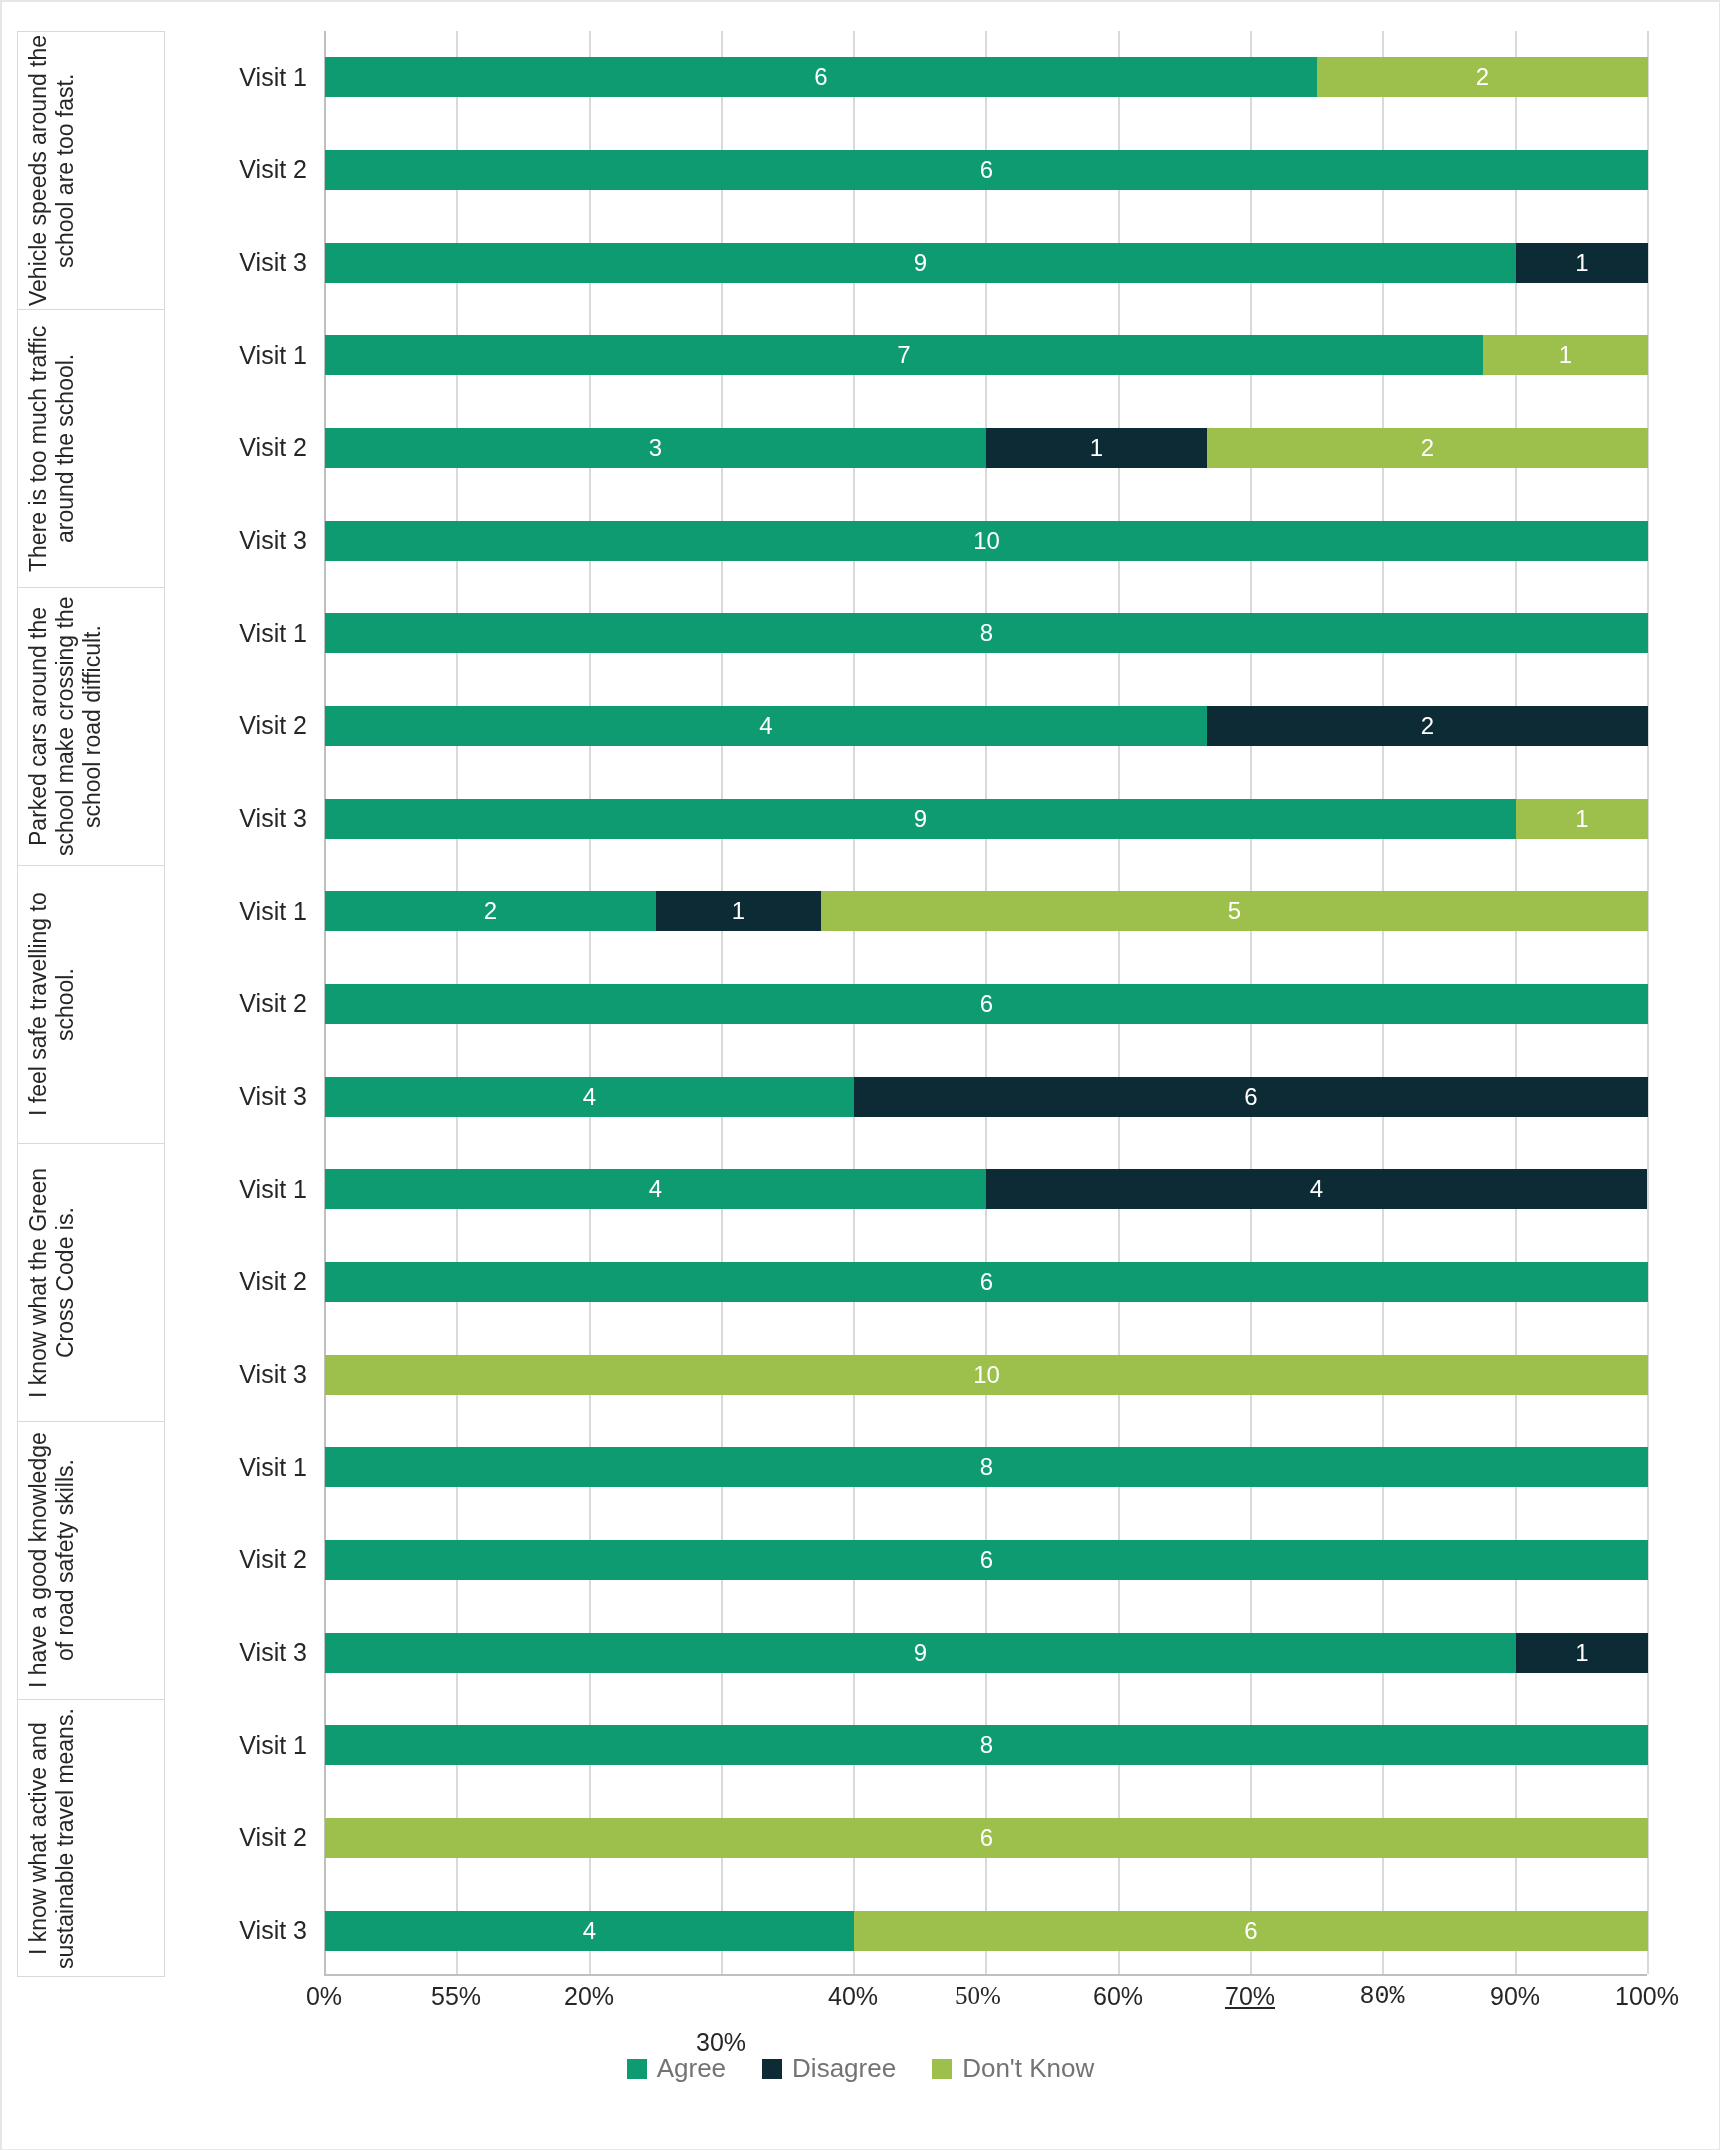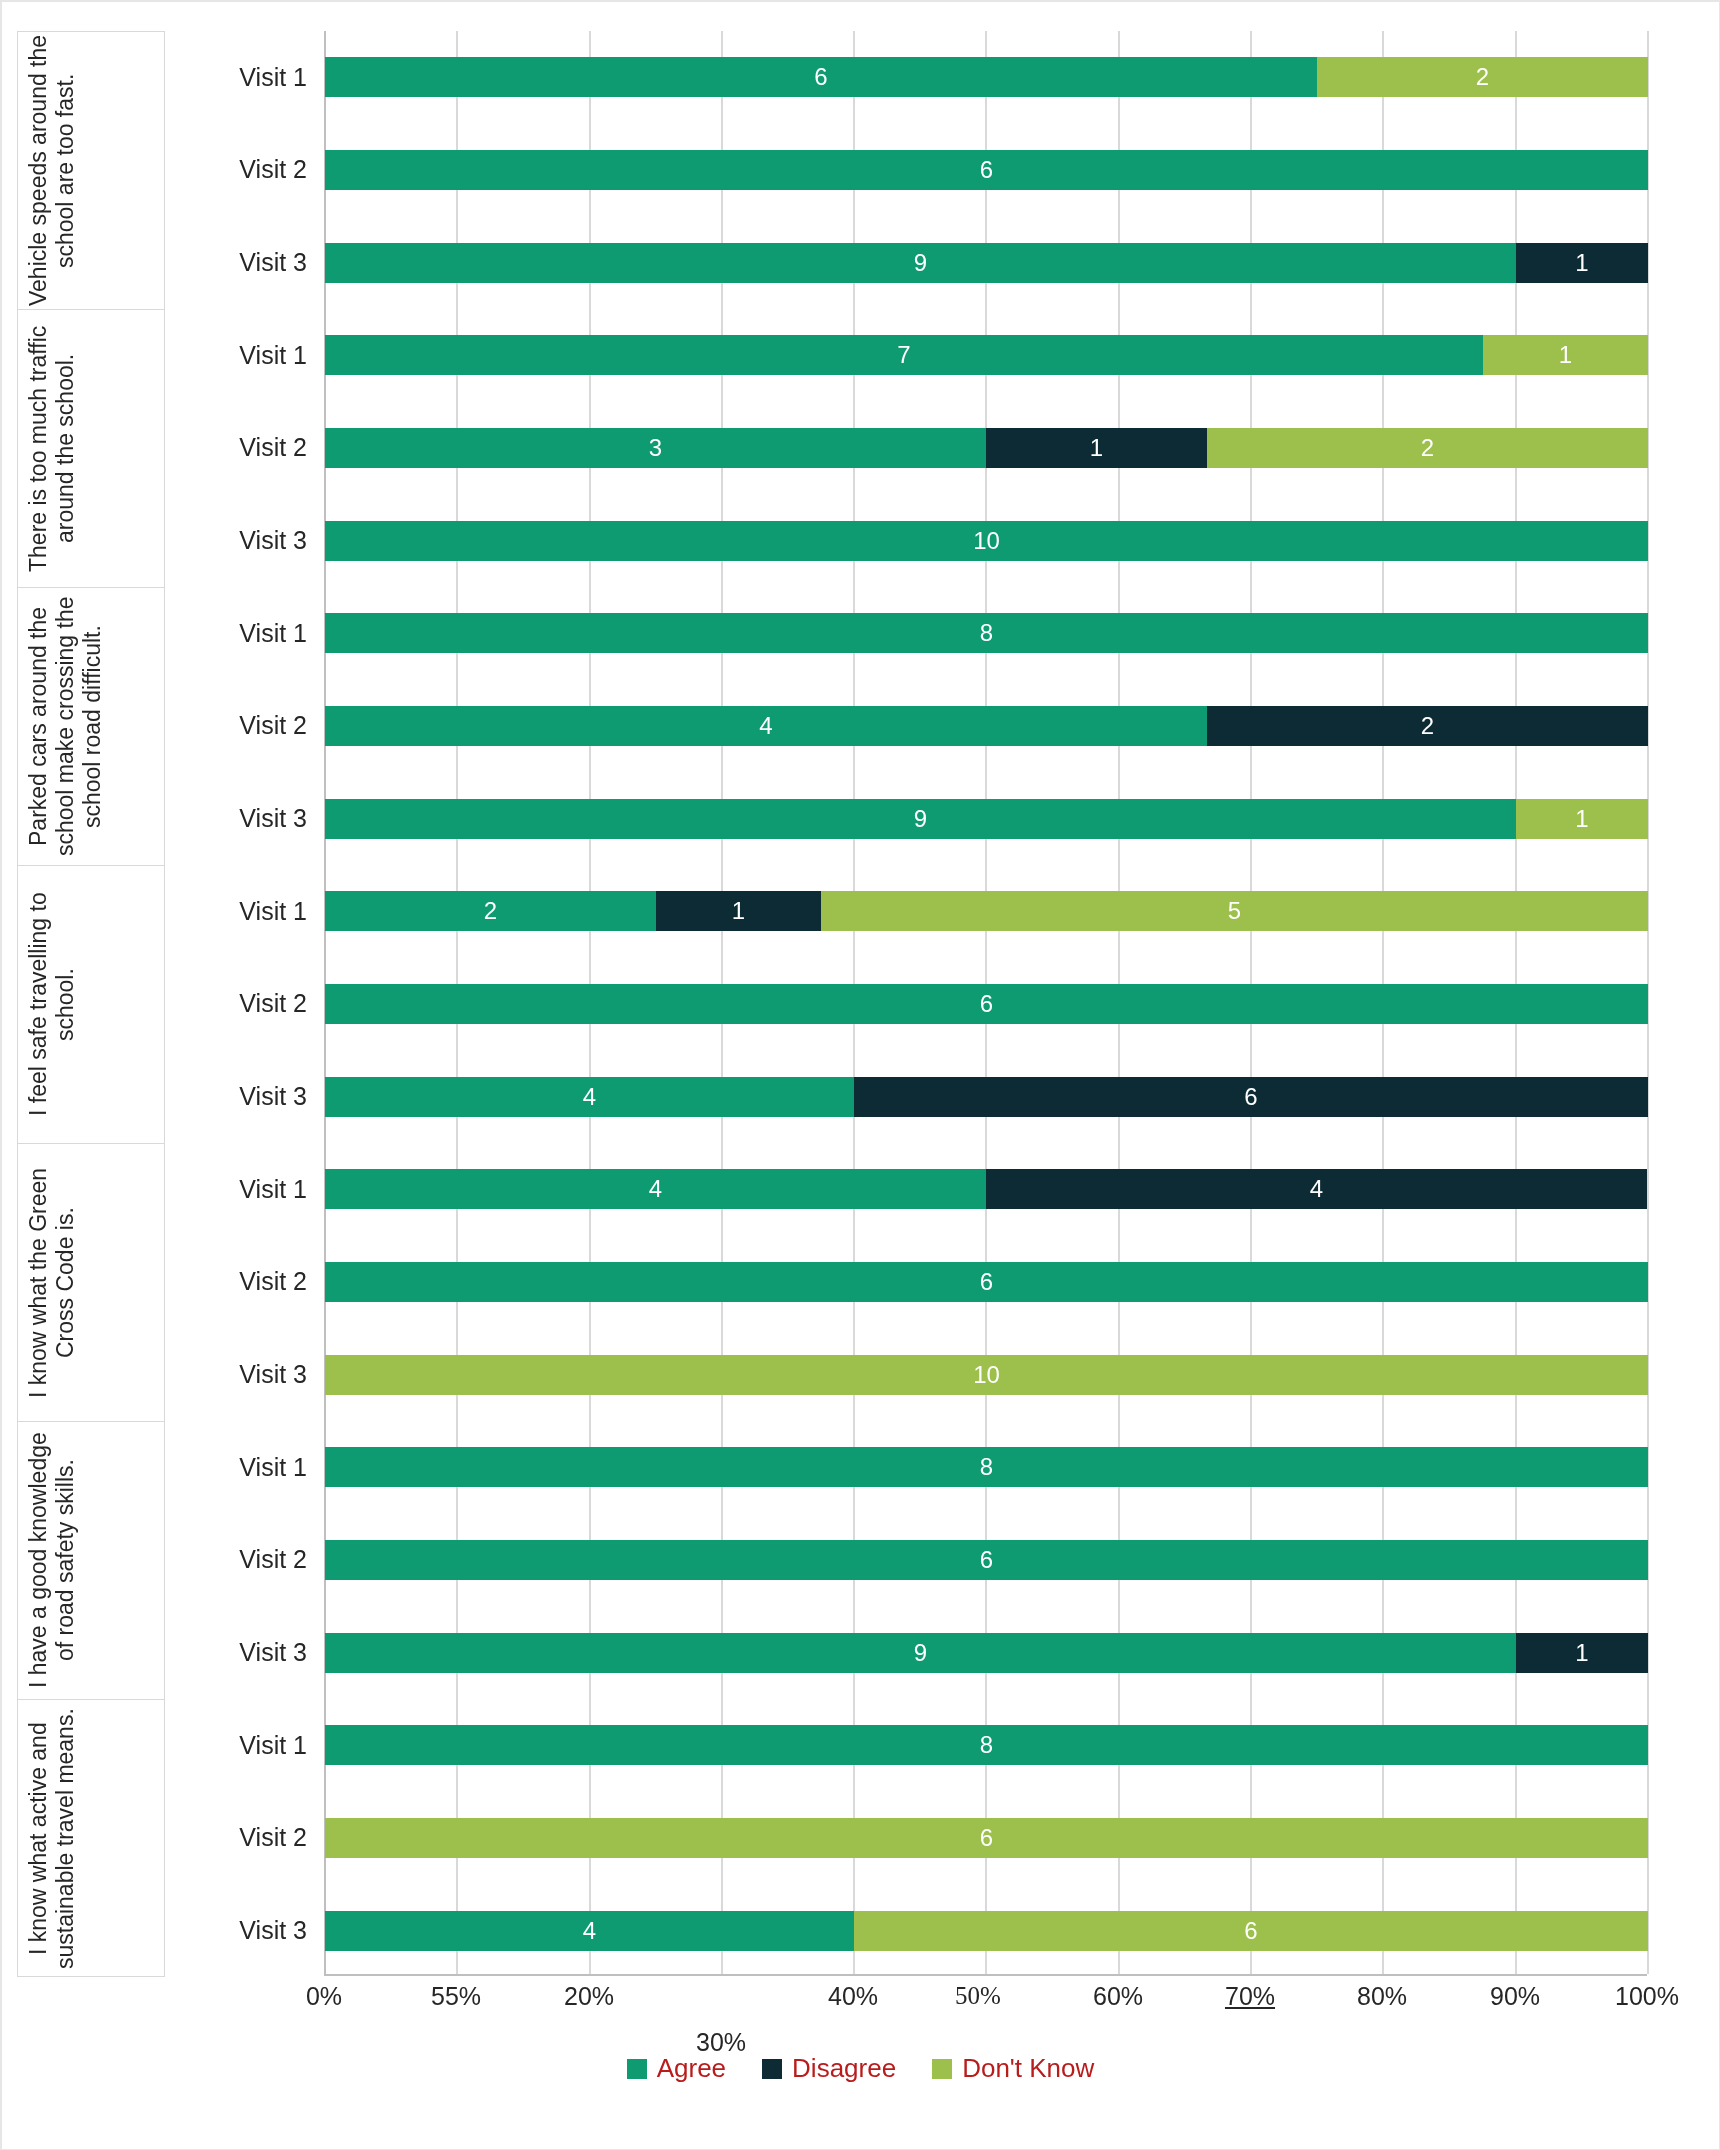--- a/index.html
+++ b/index.html
@@ -162,21 +162,21 @@
     display: flex;
     justify-content: center;
     align-items: center;
     gap: 36px;
   }
   .legend-item {
     display: flex;
     align-items: center;
     gap: 10px;
     font-size: 26px;
-    color: #b91c1c;
+    color: #737373;
   }
   .legend-swatch {
     width: 20px;
     height: 20px;
     display: inline-block;
   }
 </style>
 </head>
 <body>
 
@@ -458,21 +458,21 @@
   <div class="axis-line"></div>
   <div class="xaxis" id="xaxis">
       <div class="xtick" style="left: 0px;">0%</div>
       <div class="xtick" style="left: 132px;">55%</div>
       <div class="xtick" style="left: 265px;">20%</div>
       <div class="xtick" style="left: 397px; margin-top: 46px;">30%</div>
       <div class="xtick" style="left: 529px;">40%</div>
       <div class="xtick" style="left: 654px; font-family: Liberation Serif, serif;">50%</div>
       <div class="xtick" style="left: 794px;">60%</div>
       <div class="xtick" style="left: 926px; text-decoration: underline;">70%</div>
-      <div class="xtick" style="left: 1058px;">80%</div>
+      <div class="xtick" style="left: 1058px; font-family: Liberation Mono, monospace;">80%</div>
       <div class="xtick" style="left: 1191px;">90%</div>
       <div class="xtick" style="left: 1323px;">100%</div>
     </div>
 
   <div class="legend" id="legend">
       <div class="legend-item">
         <span class="legend-swatch" style="background: rgb(14, 155, 114);"></span>
         <span>Agree</span>
       </div>
       <div class="legend-item">

